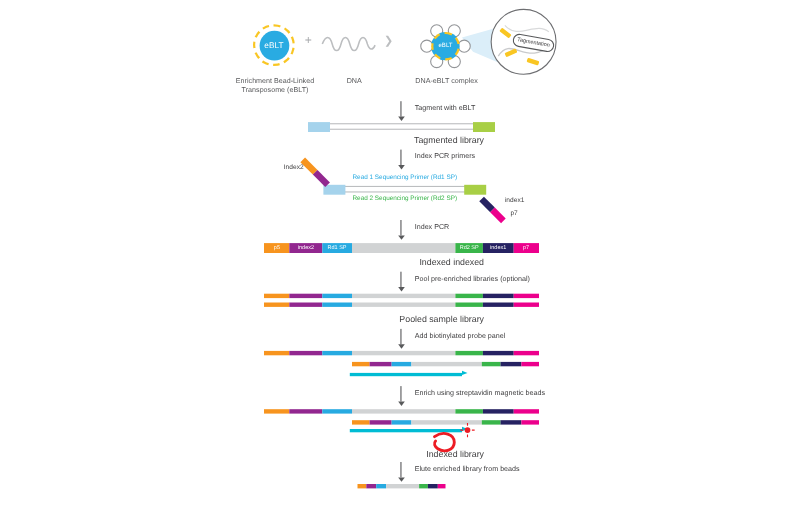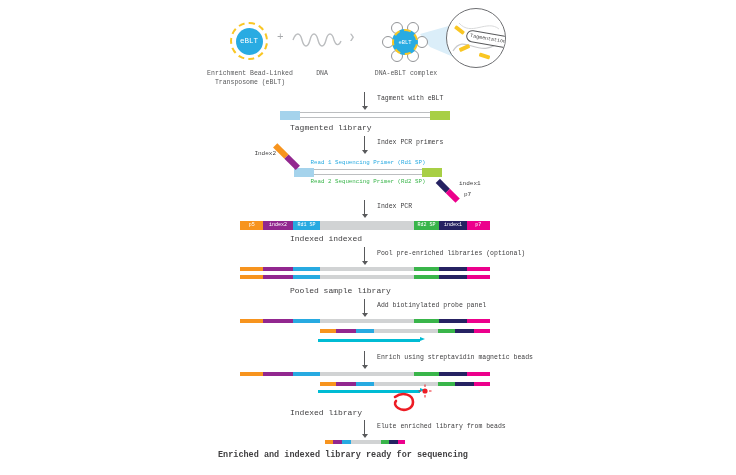--- a/index.html
+++ b/index.html
@@ -1,17 +1,17 @@
 <!DOCTYPE html>
 <html><head>
 <meta charset="utf-8">
 <style>
   html,body { margin:0; padding:0; background:#ffffff; }
   .canvas { position:relative; width:632px; height:475px; background:#ffffff; overflow:hidden;
-            font-family:Liberation Mono, monospace; color:#414042; }
+            font-family:Liberation Sans, sans-serif; color:#414042; }
   .abs { position:absolute; }
   .glyph { position:absolute; line-height:1; }
 
   
   .spiky { position:absolute; width:38px; height:38px; border:2.5px dashed #f9c623; border-radius:50%;
            background:#fff; display:flex; align-items:center; justify-content:center; box-sizing:border-box; }
   .bead-core { width:27px; height:27px; border-radius:50%; background:#29abe2; color:#fff; font-size:7.5px;
                display:flex; align-items:center; justify-content:center; }
   .complex { position:absolute; width:46px; height:46px; }
   .complex .sat { position:absolute; width:12px; height:12px; border-radius:50%; background:#fff;
@@ -27,21 +27,21 @@
                        border:1px solid #58595b; border-radius:8px; padding:2px 3px; font-size:5px;
                        color:#414042; background:rgba(255,255,255,0.88); white-space:nowrap; }
   .caption { position:absolute; font-size:6.5px; color:#58595b; text-align:center; line-height:1.35; }
 
   
   .varrow { position:absolute; left:364px; width:1px; background:#58595b; }
   .varrow::after { content:""; position:absolute; left:-2.5px; bottom:-4px; width:0; height:0;
                    border-left:3px solid transparent; border-right:3px solid transparent;
                    border-top:4.5px solid #58595b; }
   .step-label { position:absolute; left:377px; font-size:6.5px; color:#414042; white-space:nowrap; }
-  .stage-label { position:absolute; font-size:8px; color:#414042; text-align:left; }
+  .stage-label { position:absolute; font-size:8px; color:#414042; text-align:right; }
   .final-label { font-weight:bold; font-size:8.5px; }
 
   .duplex { position:absolute; height:6px; box-sizing:border-box;
             border-top:1.2px solid #bcbec0; border-bottom:1.2px solid #bcbec0; }
   .duplex .end-left  { position:absolute; left:-1px;  top:-2px; width:20px; height:9px; background:#a5d3ec; }
   .duplex .end-right { position:absolute; right:-1px; top:-2px; width:20px; height:9px; background:#a8cf45; }
 
   .primer-text { position:absolute; font-size:5.8px; text-align:center; white-space:nowrap; }
   .rd1 { color:#27aae1; } .rd2 { color:#39b54a; }
   .tiny-label { position:absolute; font-size:6px; color:#414042; white-space:nowrap; }
@@ -243,15 +243,14 @@
 
   <div class="segbar thin" style="left:325px; top:440px; width:80px;">
       <div class="seg" style="flex: 24 0 0px; background: rgb(247, 148, 30);"></div>
       <div class="seg" style="flex: 30 0 0px; background: rgb(146, 39, 143);"></div>
       <div class="seg" style="flex: 28 0 0px; background: rgb(39, 170, 225);"></div>
       <div class="seg" style="flex: 96 0 0px; background: rgb(209, 211, 212);"></div>
       <div class="seg" style="flex: 26 0 0px; background: rgb(57, 181, 74);"></div>
       <div class="seg" style="flex: 28 0 0px; background: rgb(38, 34, 98);"></div>
       <div class="seg" style="flex: 24 0 0px; background: rgb(236, 0, 140);"></div>
     </div>
-  <div class="stage-label final-label" style="left:218px; top:450px; width:294px;">Enriched and indexed library ready for sequencing</div>
 
 </div>
 
 </body></html>

